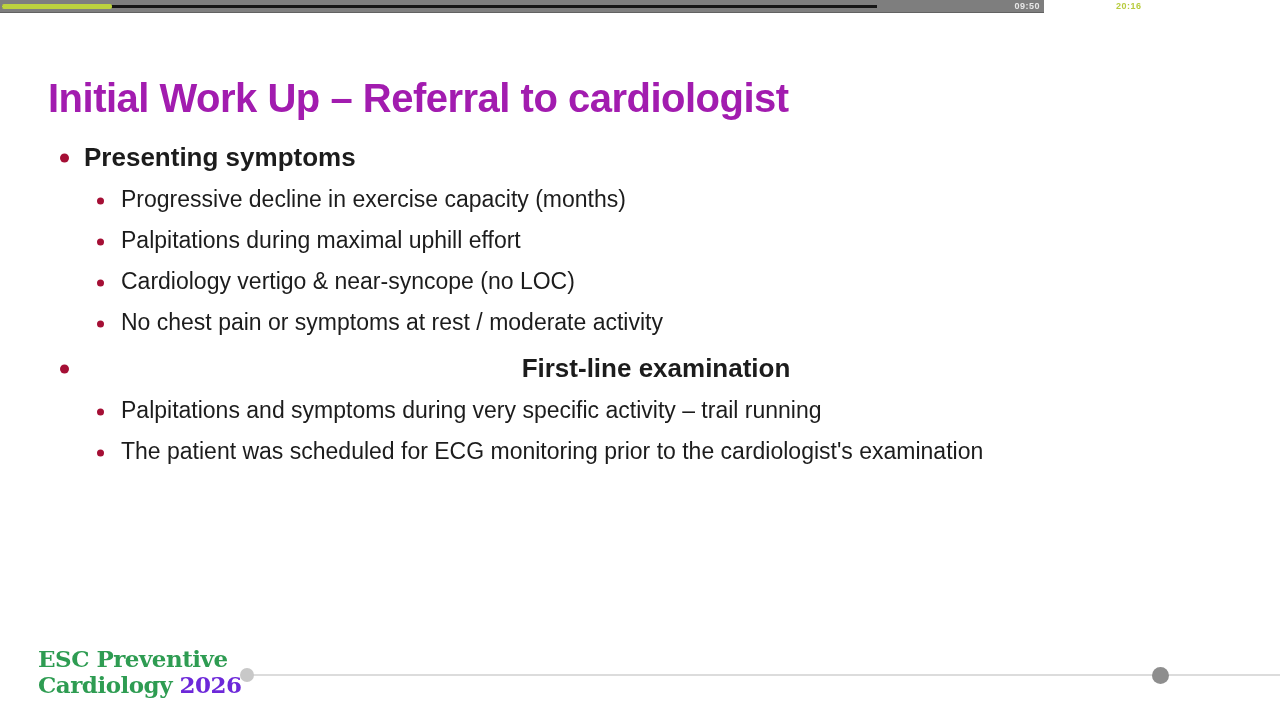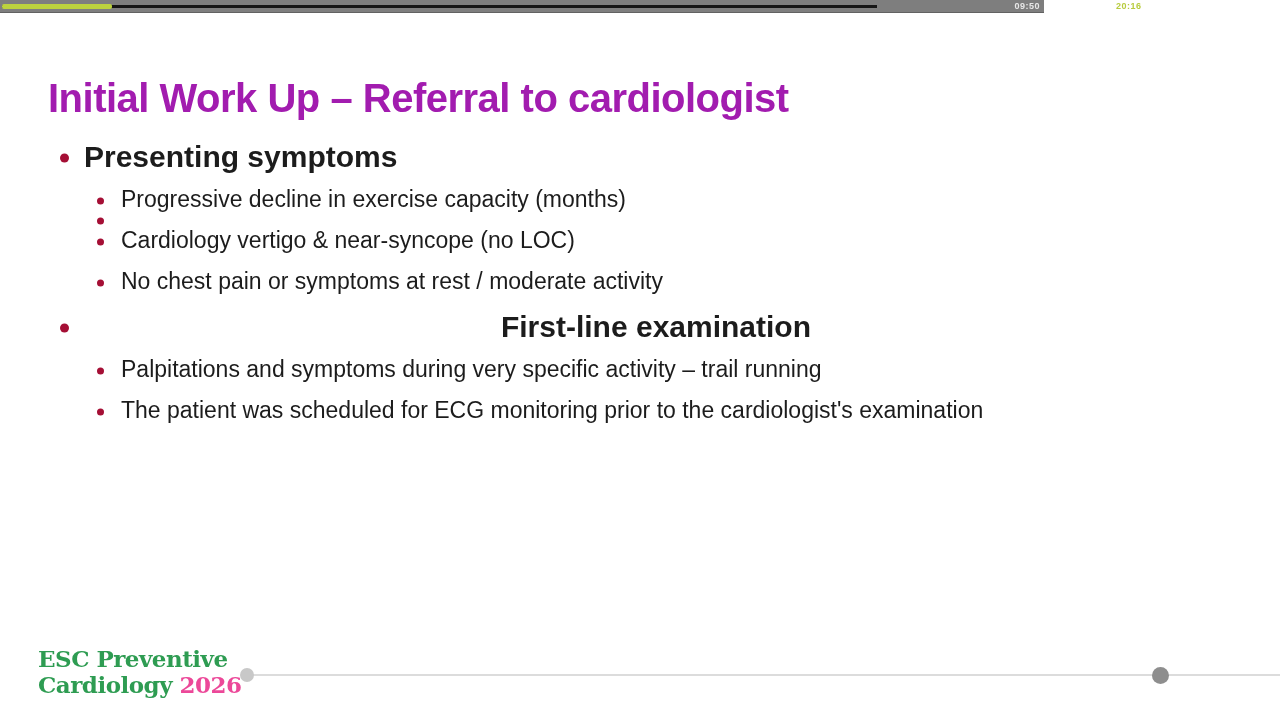--- a/index.html
+++ b/index.html
@@ -39,39 +39,39 @@
   }
 
   
   .content{position:absolute;left:48px;top:137px;width:1180px;color:#1c1c1c;}
   .li{position:relative;}
   .li .dot{
     position:absolute;border-radius:50%;background:#a50f35;
     top:50%;transform:translateY(-50%);
   }
   .l1{
-    font-size:30px;font-weight:bold;line-height:40px;padding-left:36px;
+    font-size:26px;font-weight:bold;line-height:40px;padding-left:36px;
   }
   .l1 .dot{left:12px;width:9px;height:9px;margin-top:1px;}
   .l2{
     font-size:23px;line-height:41px;padding-left:73px;
   }
   .l2 .dot{left:49px;width:7px;height:7px;margin-top:1px;}
   .l2 b{font-weight:normal;}
   .mt6{margin-top:2px;}
   .mt5{margin-top:5px;text-align:center;}
 
   
   .logo{
     position:absolute;left:38px;top:646px;
     font-family:"DejaVu Serif","Liberation Serif",serif;
     font-size:23px;line-height:26px;font-weight:600;letter-spacing:-.5px;
     color:#2e9c52;
   }
-  .logo .year{color:#ec4899;}
+  .logo .year{color:#6d28d9;}
 
   
   .timeline-line{
     position:absolute;left:247px;top:674px;width:1033px;height:2px;
     background:#dcdcdc;
   }
   .timeline-dot-start{
     position:absolute;left:240px;top:668px;width:14px;height:14px;
     border-radius:50%;background:#c8c8c8;
   }
@@ -99,20 +99,21 @@
     <span>Presenting symptoms</span>
   </div>
 
   <div class="li l2 mt6">
     <span class="dot"></span>
     <span>Progressive decline in exercise capacity (months)</span>
   </div>
 
   <div class="li l2">
     <span class="dot"></span>
+    <span>Palpitations during maximal uphill effort</span>
   </div>
 
   <div class="li l2">
     <span class="dot"></span>
     <span><span>Cardiology </span><b>vertigo &amp; near-syncope</b><span> (no LOC)</span></span>
   </div>
 
   <div class="li l2">
     <span class="dot"></span>
     <span>No chest pain or symptoms at rest / moderate activity</span>

